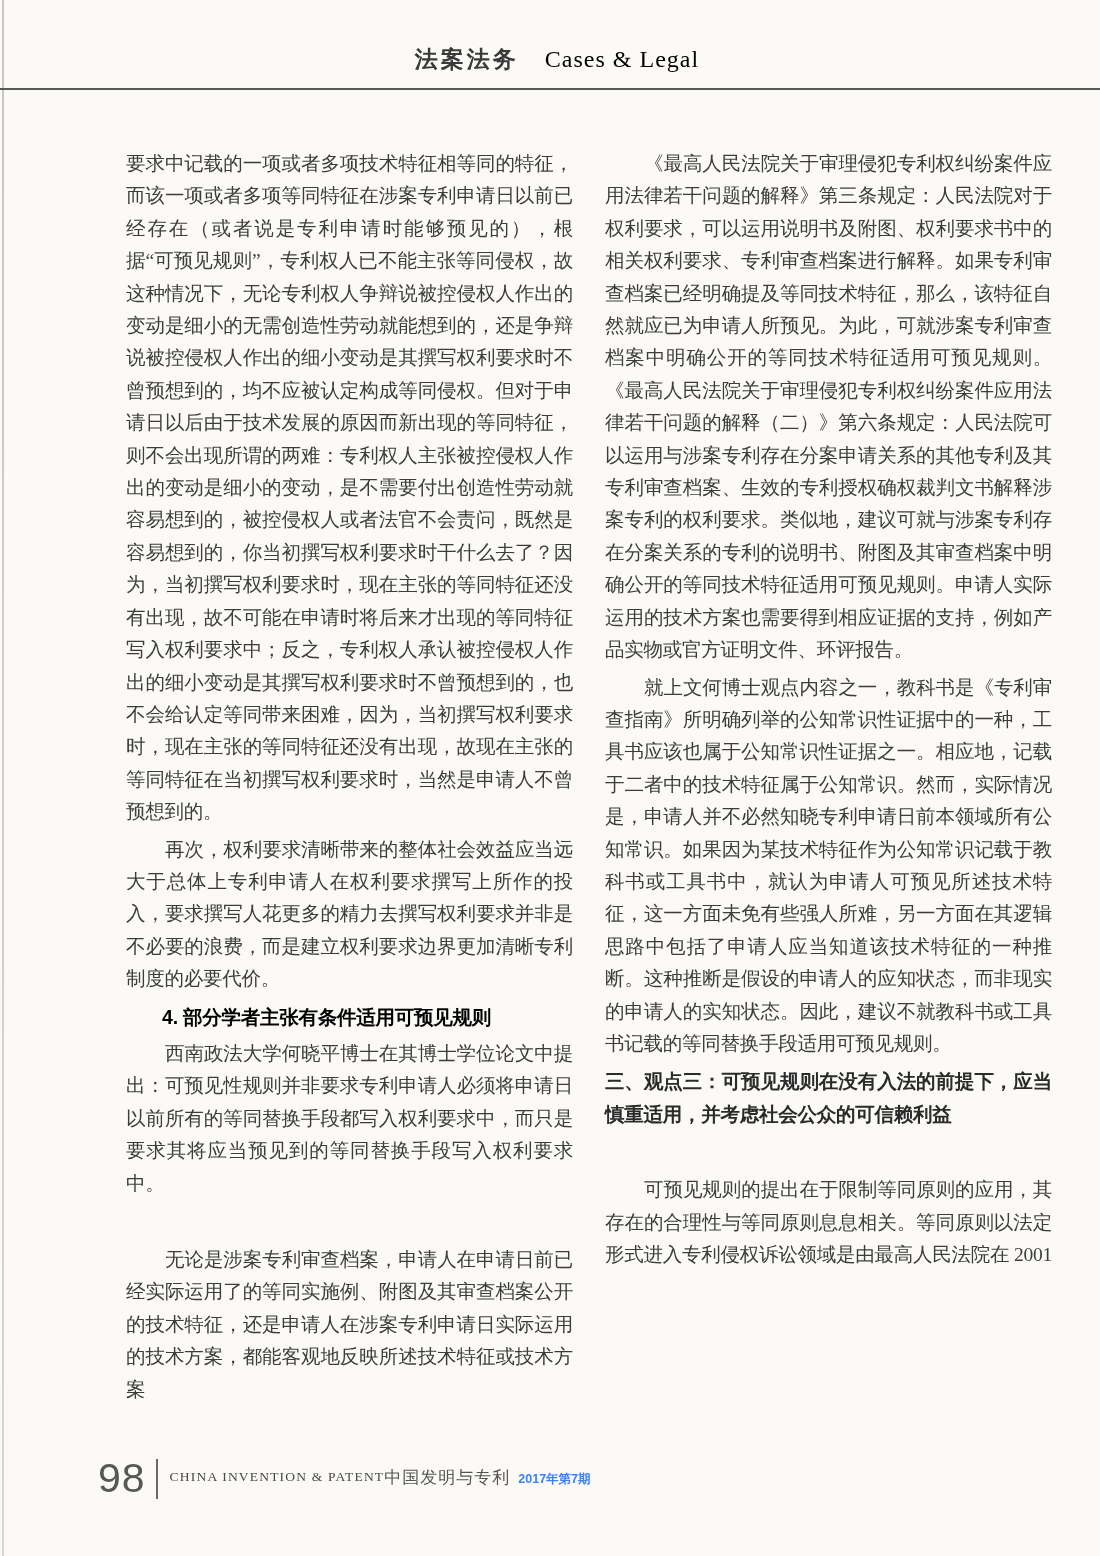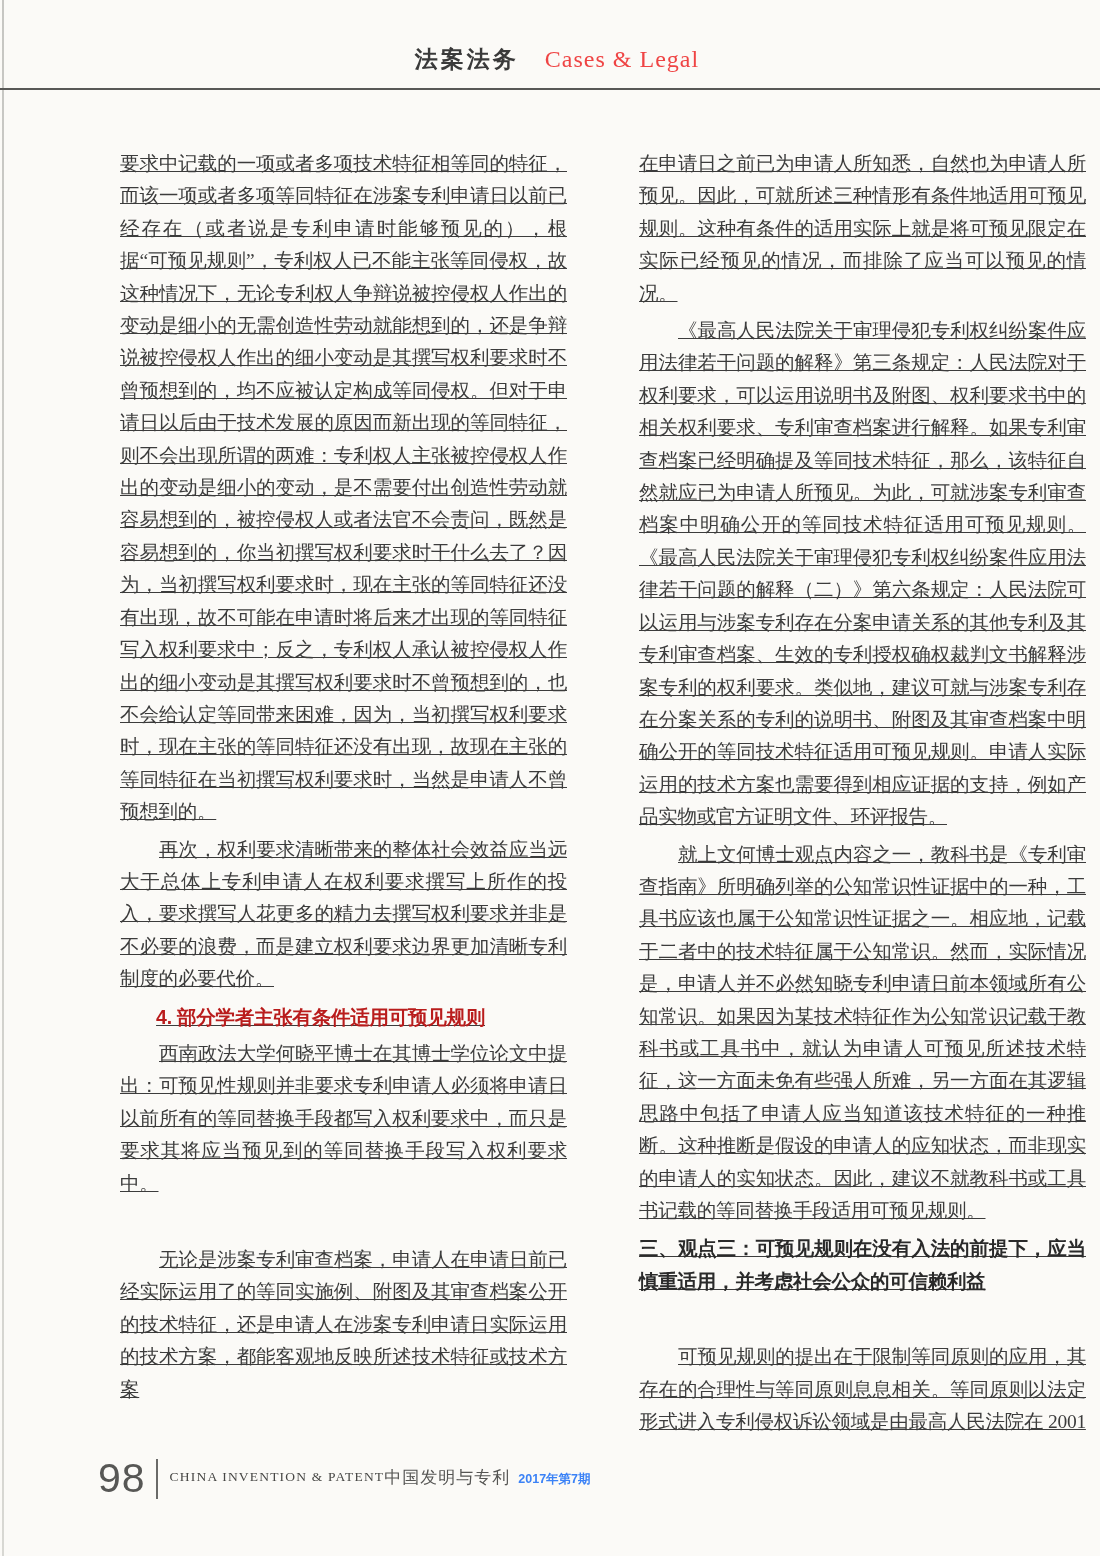--- a/index.html
+++ b/index.html
@@ -20,47 +20,47 @@
   .header{
     position:absolute;top:44px;left:7px;width:100%;
     display:flex;justify-content:center;align-items:baseline;gap:26px;
   }
   .header .cn{
     font-family:"Liberation Sans", sans-serif;
     font-weight:bold;font-size:23px;color:#3a3a3a;letter-spacing:3px;
   }
   .header .en{
     font-family:"Liberation Serif", serif;
-    font-size:24px;color:#ef4444;letter-spacing:1px;
+    font-size:24px;color:#000000;letter-spacing:1px;
   }
   .header-rule{
     position:absolute;top:88px;left:0;width:100%;height:2px;background:#585856;
   }
   .columns{
-    position:absolute;top:148px;left:120px;
-    display:flex;gap:72px;text-decoration:underline;
+    position:absolute;top:148px;left:126px;
+    display:flex;gap:32px;
   }
   .col{width:447px;}
   .col p{
     margin:0 0 5px 0;
     font-size:19.5px;
     line-height:32.4px;
     letter-spacing:-0.25px;
     text-align:justify;
     text-justify:inter-ideograph;
   }
   .col p.indent{text-indent:2em;}
   .col p:last-child{margin-bottom:0;margin-top:44px;}
   .sub-heading{
     margin:3px 0 5px 0;
     font-family:"Liberation Sans", sans-serif;
     font-weight:bold;
     font-size:19.5px;line-height:32.4px;
     letter-spacing:-0.5px;
-    color:#b91c1c;
+    color:#000000;
     text-indent:1.85em;
   }
   .section-heading{
     margin:54px 0 8px 0;
     font-family:"Liberation Sans", sans-serif;
     font-weight:bold;
     font-size:19.5px;line-height:33.5px;
     letter-spacing:-0.8px;
     color:#2a2a2a;
     text-align:justify;
@@ -119,21 +119,20 @@
 
     <div class="col">
       <p>要求中记载的一项或者多项技术特征相等同的特征，而该一项或者多项等同特征在涉案专利申请日以前已经存在（或者说是专利申请时能够预见的），根据“可预见规则”，专利权人已不能主张等同侵权，故这种情况下，无论专利权人争辩说被控侵权人作出的变动是细小的无需创造性劳动就能想到的，还是争辩说被控侵权人作出的细小变动是其撰写权利要求时不曾预想到的，均不应被认定构成等同侵权。但对于申请日以后由于技术发展的原因而新出现的等同特征，则不会出现所谓的两难：专利权人主张被控侵权人作出的变动是细小的变动，是不需要付出创造性劳动就容易想到的，被控侵权人或者法官不会责问，既然是容易想到的，你当初撰写权利要求时干什么去了？因为，当初撰写权利要求时，现在主张的等同特征还没有出现，故不可能在申请时将后来才出现的等同特征写入权利要求中；反之，专利权人承认被控侵权人作出的细小变动是其撰写权利要求时不曾预想到的，也不会给认定等同带来困难，因为，当初撰写权利要求时，现在主张的等同特征还没有出现，故现在主张的等同特征在当初撰写权利要求时，当然是申请人不曾预想到的。</p>
       <p class="indent">再次，权利要求清晰带来的整体社会效益应当远大于总体上专利申请人在权利要求撰写上所作的投入，要求撰写人花更多的精力去撰写权利要求并非是不必要的浪费，而是建立权利要求边界更加清晰专利制度的必要代价。</p>
       <p class="sub-heading">4. 部分学者主张有条件适用可预见规则</p>
       <p class="indent">西南政法大学何晓平博士在其博士学位论文中提出：可预见性规则并非要求专利申请人必须将申请日以前所有的等同替换手段都写入权利要求中，而只是要求其将应当预见到的等同替换手段写入权利要求中。</p>
       <p class="indent">无论是涉案专利审查档案，申请人在申请日前已经实际运用了的等同实施例、附图及其审查档案公开的技术特征，还是申请人在涉案专利申请日实际运用的技术方案，都能客观地反映所述技术特征或技术方案</p>
     </div>
 
     <div class="col">
-      <p>在申请日之前已为申请人所知悉，自然也为申请人所预见。因此，可就所述三种情形有条件地适用可预见规则。这种有条件的适用实际上就是将可预见限定在实际已经预见的情况，而排除了应当可以预见的情况。</p>
       <p class="indent">《最高人民法院关于审理侵犯专利权纠纷案件应用法律若干问题的解释》第三条规定：人民法院对于权利要求，可以运用说明书及附图、权利要求书中的相关权利要求、专利审查档案进行解释。如果专利审查档案已经明确提及等同技术特征，那么，该特征自然就应已为申请人所预见。为此，可就涉案专利审查档案中明确公开的等同技术特征适用可预见规则。《最高人民法院关于审理侵犯专利权纠纷案件应用法律若干问题的解释（二）》第六条规定：人民法院可以运用与涉案专利存在分案申请关系的其他专利及其专利审查档案、生效的专利授权确权裁判文书解释涉案专利的权利要求。类似地，建议可就与涉案专利存在分案关系的专利的说明书、附图及其审查档案中明确公开的等同技术特征适用可预见规则。申请人实际运用的技术方案也需要得到相应证据的支持，例如产品实物或官方证明文件、环评报告。</p>
       <p class="indent">就上文何博士观点内容之一，教科书是《专利审查指南》所明确列举的公知常识性证据中的一种，工具书应该也属于公知常识性证据之一。相应地，记载于二者中的技术特征属于公知常识。然而，实际情况是，申请人并不必然知晓专利申请日前本领域所有公知常识。如果因为某技术特征作为公知常识记载于教科书或工具书中，就认为申请人可预见所述技术特征，这一方面未免有些强人所难，另一方面在其逻辑思路中包括了申请人应当知道该技术特征的一种推断。这种推断是假设的申请人的应知状态，而非现实的申请人的实知状态。因此，建议不就教科书或工具书记载的等同替换手段适用可预见规则。</p>
       <p class="section-heading">三、观点三：可预见规则在没有入法的前提下，应当慎重适用，并考虑社会公众的可信赖利益</p>
       <p class="indent">可预见规则的提出在于限制等同原则的应用，其存在的合理性与等同原则息息相关。等同原则以法定形式进入专利侵权诉讼领域是由最高人民法院在 2001</p>
     </div>
 
   </div>
 
   <div class="footer">
     <span class="pagenum">98</span>

